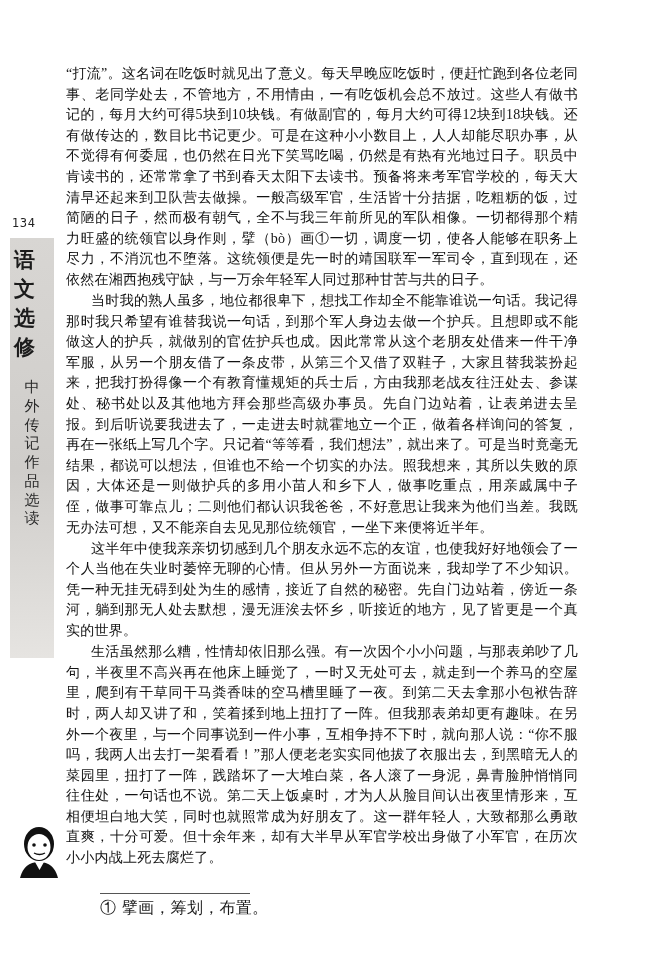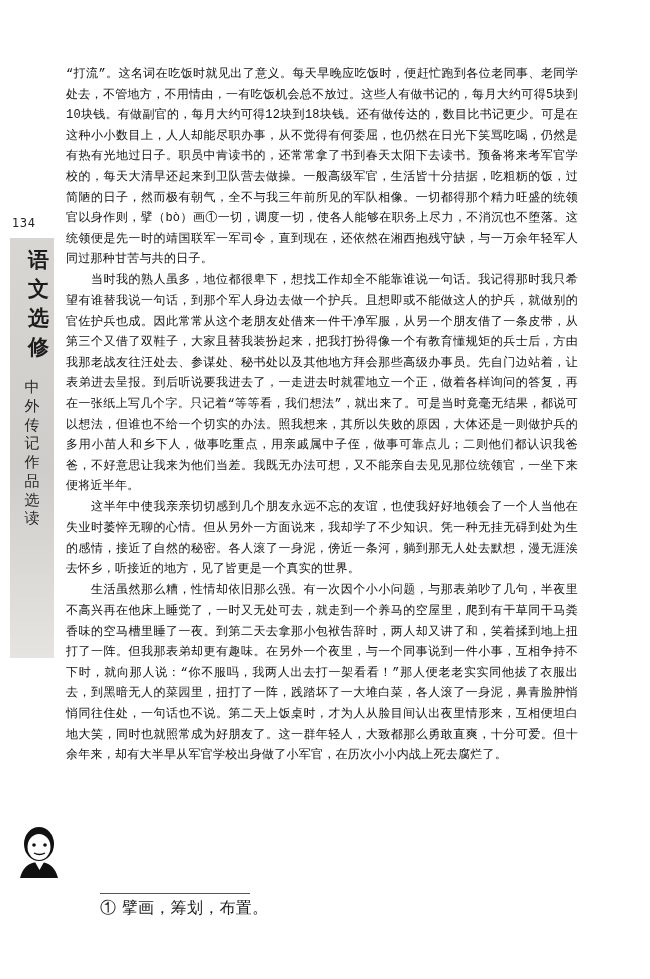--- a/index.html
+++ b/index.html
@@ -45,21 +45,21 @@
     background: linear-gradient(180deg,#d8d6d3 0%, #cfcdca 55%, #e6e4e1 100%);
   }
   .spine-title {
     position: absolute;
     left: 14px;
     top: 246px;
     width: 36px;
     font-size: 21px;
     line-height: 1.38;
     color: #1b1b1b;
-    text-align: right;
+    text-align: left;
     font-family: "DejaVu Serif", "Liberation Serif", serif;
     font-weight: bold;
     letter-spacing: 1px;
   }
   .spine-sub {
     position: absolute;
     left: 18px;
     top: 378px;
     width: 28px;
     font-size: 15px;
@@ -82,22 +82,22 @@
 
   
   .text-col {
     position: absolute;
     left: 66px;
     top: 64px;
     width: 512px;
   }
   p.body {
     margin: 0 0 0.5px 0;
-    font-family: Liberation Mono, monospace;
-    font-size: 12px;
+    font-family: Liberation Serif, serif;
+    font-size: 14px;
     line-height: 20.6px;
     text-align: justify;
     text-justify: inter-character;
     letter-spacing: 0.25px;
     color: #121212;
   }
   p.body.indent { text-indent: 25px; }
 
   
   .footnote-rule {
@@ -143,21 +143,21 @@
         <path d="M22 35 Q27.5 38 33 35" stroke="#111" stroke-width="1.4" fill="none"></path>
         <path d="M8 60 Q12 44 27 44 Q42 44 46 60 Z" fill="#111"></path>
         <path d="M23 44 L27.5 52 L32 44 Z" fill="#fff"></path>
       </svg>
     </div>
   </div>
 
   <div class="text-col">
     <p class="body">“打流”。这名词在吃饭时就见出了意义。每天早晚应吃饭时，便赶忙跑到各位老同事、老同学处去，不管地方，不用情由，一有吃饭机会总不放过。这些人有做书记的，每月大约可得5块到10块钱。有做副官的，每月大约可得12块到18块钱。还有做传达的，数目比书记更少。可是在这种小小数目上，人人却能尽职办事，从不觉得有何委屈，也仍然在日光下笑骂吃喝，仍然是有热有光地过日子。职员中肯读书的，还常常拿了书到春天太阳下去读书。预备将来考军官学校的，每天大清早还起来到卫队营去做操。一般高级军官，生活皆十分拮据，吃粗粝的饭，过简陋的日子，然而极有朝气，全不与我三年前所见的军队相像。一切都得那个精力旺盛的统领官以身作则，擘（bò）画①一切，调度一切，使各人能够在职务上尽力，不消沉也不堕落。这统领便是先一时的靖国联军一军司令，直到现在，还依然在湘西抱残守缺，与一万余年轻军人同过那种甘苦与共的日子。</p>
     <p class="body indent">当时我的熟人虽多，地位都很卑下，想找工作却全不能靠谁说一句话。我记得那时我只希望有谁替我说一句话，到那个军人身边去做一个护兵。且想即或不能做这人的护兵，就做别的官佐护兵也成。因此常常从这个老朋友处借来一件干净军服，从另一个朋友借了一条皮带，从第三个又借了双鞋子，大家且替我装扮起来，把我打扮得像一个有教育懂规矩的兵士后，方由我那老战友往汪处去、参谋处、秘书处以及其他地方拜会那些高级办事员。先自门边站着，让表弟进去呈报。到后听说要我进去了，一走进去时就霍地立一个正，做着各样询问的答复，再在一张纸上写几个字。只记着“等等看，我们想法”，就出来了。可是当时竟毫无结果，都说可以想法，但谁也不给一个切实的办法。照我想来，其所以失败的原因，大体还是一则做护兵的多用小苗人和乡下人，做事吃重点，用亲戚属中子侄，做事可靠点儿；二则他们都认识我爸爸，不好意思让我来为他们当差。我既无办法可想，又不能亲自去见见那位统领官，一坐下来便将近半年。</p>
-    <p class="body indent">这半年中使我亲亲切切感到几个朋友永远不忘的友谊，也使我好好地领会了一个人当他在失业时萎悴无聊的心情。但从另外一方面说来，我却学了不少知识。凭一种无挂无碍到处为生的感情，接近了自然的秘密。各人滚了一身泥，傍近一条河，躺到那无人处去默想，漫无涯涘去怀乡，听接近的地方，见了皆更是一个真实的世界。</p>
+    <p class="body indent">这半年中使我亲亲切切感到几个朋友永远不忘的友谊，也使我好好地领会了一个人当他在失业时萎悴无聊的心情。但从另外一方面说来，我却学了不少知识。凭一种无挂无碍到处为生的感情，接近了自然的秘密。先自门边站着，傍近一条河，躺到那无人处去默想，漫无涯涘去怀乡，听接近的地方，见了皆更是一个真实的世界。</p>
     <p class="body indent">生活虽然那么糟，性情却依旧那么强。有一次因个小小问题，与那表弟吵了几句，半夜里不高兴再在他床上睡觉了，一时又无处可去，就走到一个养马的空屋里，爬到有干草同干马粪香味的空马槽里睡了一夜。到第二天去拿那小包袱告辞时，两人却又讲了和，笑着揉到地上扭打了一阵。但我那表弟却更有趣味。在另外一个夜里，与一个同事说到一件小事，互相争持不下时，就向那人说：“你不服吗，我两人出去打一架看看！”那人便老老实实同他拔了衣服出去，到黑暗无人的菜园里，扭打了一阵，践踏坏了一大堆白菜，各人滚了一身泥，鼻青脸肿悄悄同往住处，一句话也不说。第二天上饭桌时，才为人从脸目间认出夜里情形来，互相便坦白地大笑，同时也就照常成为好朋友了。这一群年轻人，大致都那么勇敢直爽，十分可爱。但十余年来，却有大半早从军官学校出身做了小军官，在历次小小内战上死去腐烂了。</p>
   </div>
 
   <div class="footnote-rule"></div>
   <div class="footnote">
     <span>①</span>
     <span>擘画，筹划，布置。</span>
   </div>
 
 </div>

